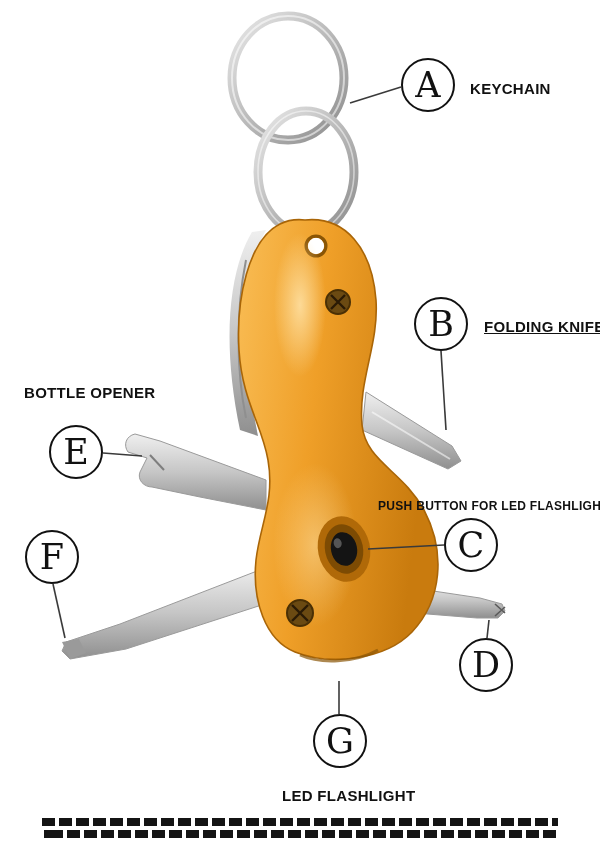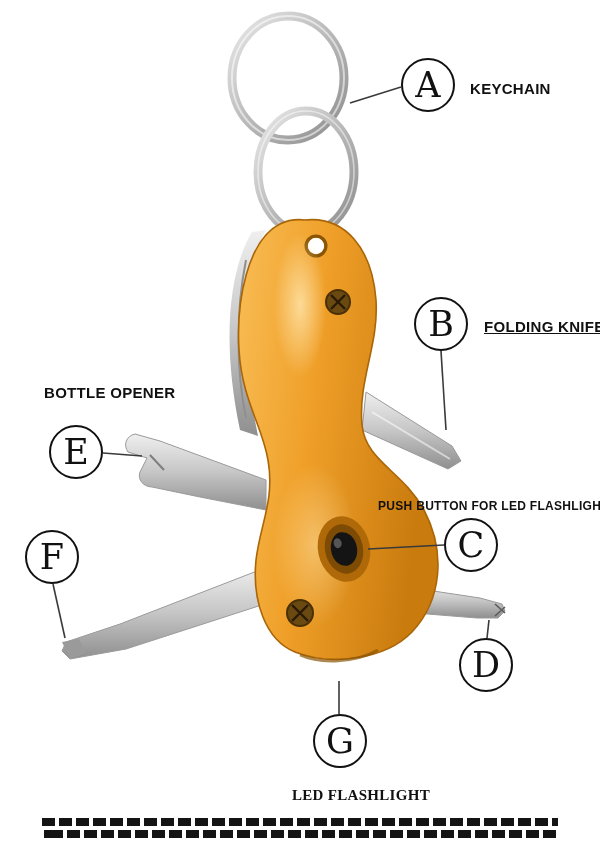--- a/index.html
+++ b/index.html
@@ -44,23 +44,23 @@
     font-weight: bold;
     font-size: 15px;
     letter-spacing: 0.3px;
     color: var(--c-text, #111);
     white-space: nowrap;
   }
   .lbl-keychain  { left: 470px; top: 80px; }
   .lbl-knife     { left: 484px; top: 318px; text-decoration: underline; }
   .lbl-push      { left: 378px; top: 499px; font-size: 12px; }
   .lbl-phillips  { left: 418px; top: 709px; }
-  .lbl-bottle    { left: 24px;  top: 384px; margin-left: 20px; }
+  .lbl-bottle    { left: 24px;  top: 384px; }
   .lbl-flat      { left: 2px;   top: 504px; }
-  .lbl-led       { left: 292px; top: 787px; font-family: Liberation Serif, serif; }
+  .lbl-led       { left: 282px; top: 787px; }
 
   .strip {
     position: absolute;
     left: 42px;
     top: 818px;
     width: 516px;
     height: 20px;
     display: flex;
     flex-direction: column;
     justify-content: space-between;

